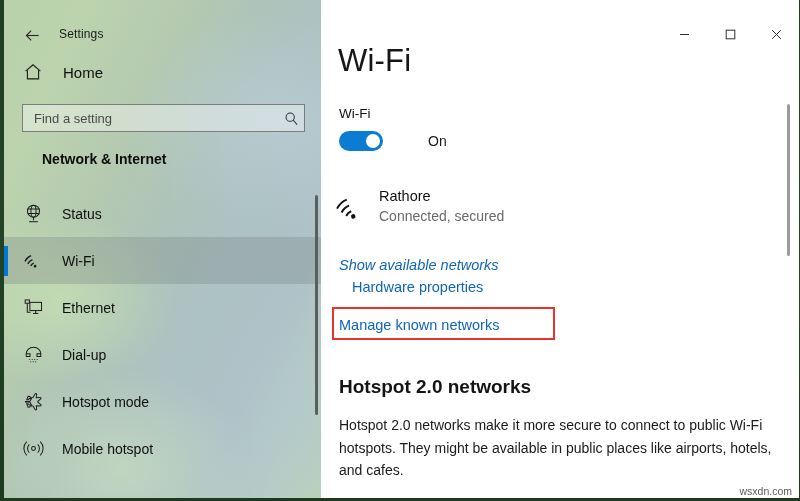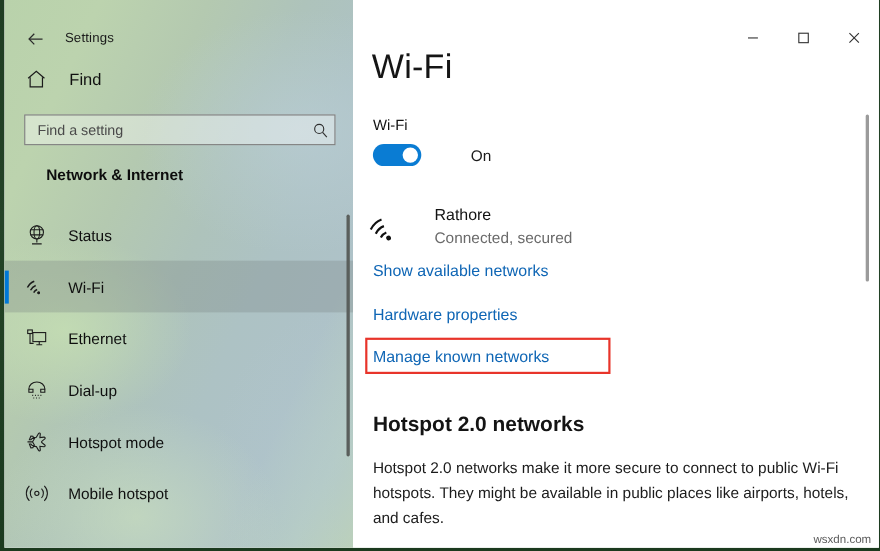--- a/index.html
+++ b/index.html
@@ -273,21 +273,21 @@
     display: flex;
     align-items: flex-start;
   }
   .network-icon {
     width: 38px; height: 38px;
     display: flex; align-items: center; justify-content: center;
     flex: 0 0 38px;
     color: #121212;
     margin-top: 2px;
   }
-  .network-text { margin-left: 26px; }
+  .network-text { margin-left: 10px; }
   .network-name {
     font-size: 14.5px;
     color: #121212;
     line-height: 19px;
   }
   .network-status {
     font-size: 14px;
     color: #6a6a6a;
     line-height: 19px;
     margin-top: 1px;
@@ -295,22 +295,22 @@
 
   
   .link {
     position: absolute;
     left: 18px;
     font-size: 14.5px;
     color: #0f66b5;
     text-decoration: none;
     white-space: nowrap;
   }
-  .link-show { top: 239px; }
-  .link-hardware { top: 279px; }
+  .link-show { top: 257px; font-style: italic; }
+  .link-hardware { top: 279px; margin-left: 13px; }
   .link-manage { top: 317px; }
 
   
   .annotation-box {
     position: absolute;
     left: 11px; top: 307px;
     width: 223px; height: 33px;
     border: 2px solid #e8342a;
     pointer-events: none;
     z-index: 12;
@@ -369,21 +369,21 @@
     <div class="nav-pane">
       <div class="nav-pane-inner">
 
         <div class="home-row">
           <span class="home-icon">
             <svg width="20" height="20" viewBox="0 0 20 20" fill="none" stroke="currentColor" stroke-width="1.1">
               <path d="M2.6 9.2 10 2.8l7.4 6.4"></path>
               <path d="M4.4 8.3v8.6h11.2V8.3"></path>
             </svg>
           </span>
-          <span class="home-label">Find</span>
+          <span class="home-label">Home</span>
         </div>
 
         <div class="search-box">
           <input class="search-input" type="text" placeholder="Find a setting" style="">
           <span class="search-icon">
             <svg width="15" height="15" viewBox="0 0 16 16" fill="none" stroke="currentColor" stroke-width="1.1">
               <circle cx="6.6" cy="6.6" r="4.4"></circle>
               <path d="M9.9 9.9 14 14.6"></path>
             </svg>
           </span>

